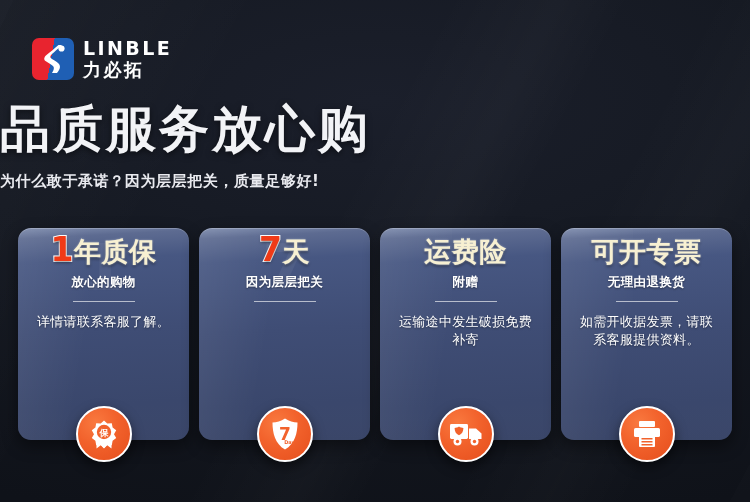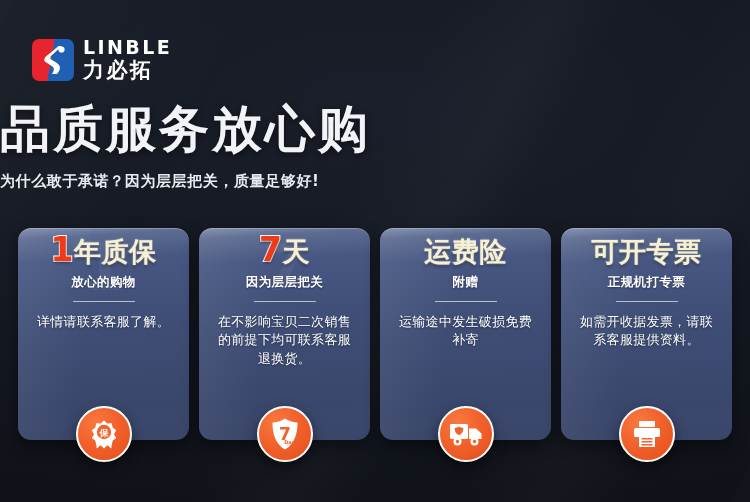--- a/index.html
+++ b/index.html
@@ -31,21 +31,21 @@
     background:linear-gradient(100deg,#e8242f 0%,#e8242f 46%,#1f5fb4 46%,#1f5fb4 100%);
     flex:0 0 auto;
   }
   .logo-mark svg{position:absolute;left:0;top:0;}
   .logo-text{display:flex;flex-direction:column;line-height:1;}
   .logo-en{
     color:#ffffff;font-size:19px;font-weight:700;letter-spacing:2.4px;
     font-family:"DejaVu Sans","Liberation Sans",sans-serif;
   }
   .logo-cn{
-    color:#ffffff;font-size:21px;font-weight:700;letter-spacing:2.5px;margin-top:3px;
+    color:#ffffff;font-size:18px;font-weight:700;letter-spacing:2.5px;margin-top:3px;
   }
 
   
   .headline{
     position:absolute;left:0;right:0;top:96px;text-align:left;
     color:#f2f3f6;font-size:50px;font-weight:700;letter-spacing:3px;
     text-shadow:0 2px 6px rgba(0,0,0,.55);
   }
   .subhead{
     position:absolute;left:0;right:0;top:172px;text-align:left;
@@ -150,21 +150,20 @@
     </div>
 
     <div class="card">
       <div class="card-watermark">7</div>
       <div class="card-inner">
         <div class="card-title">
           <span class="hl">7</span><span>天</span>
         </div>
         <div class="card-sub">因为层层把关</div>
         <div class="divider"></div>
-        <div class="card-body">在不影响宝贝二次销售的前提下均可联系客服退换货。</div>
       </div>
       <div class="badge">
         <svg width="30" height="34" viewBox="0 0 30 34" aria-hidden="true">
           <path d="M15 1.5 C19 4.2 23.5 5.3 27.5 5.4 C27.5 16 25 26.5 15 32.5 C5 26.5 2.5 16 2.5 5.4 C6.5 5.3 11 4.2 15 1.5 Z" fill="#ffffff"></path>
           <text x="15" y="23" font-size="17" font-weight="700" fill="#f2622c" text-anchor="middle" font-family="DejaVu Sans, sans-serif">7</text>
           <text x="19.5" y="27" font-size="5" font-weight="700" fill="#f2622c" text-anchor="middle" font-family="DejaVu Sans, sans-serif">Day</text>
         </svg>
       </div>
     </div>
 
@@ -190,21 +189,21 @@
         </svg>
       </div>
     </div>
 
     <div class="card">
       <div class="card-watermark"></div>
       <div class="card-inner">
         <div class="card-title">
           <span class="hl"></span><span>可开专票</span>
         </div>
-        <div class="card-sub">正规机打专票</div>
+        <div class="card-sub">无理由退换货</div>
         <div class="divider"></div>
         <div class="card-body">如需开收据发票，请联系客服提供资料。</div>
       </div>
       <div class="badge">
         <svg width="30" height="30" viewBox="0 0 30 30" aria-hidden="true">
           <rect x="7" y="2" width="16" height="6" rx="1" fill="#ffffff"></rect>
           <rect x="2" y="9" width="26" height="9" rx="1.6" fill="#ffffff"></rect>
           <rect x="7" y="16" width="16" height="12" rx="1" fill="#ffffff"></rect>
           <rect x="9.5" y="19" width="11" height="1.5" fill="#f2622c"></rect>
           <rect x="9.5" y="22" width="11" height="1.5" fill="#f2622c"></rect>

